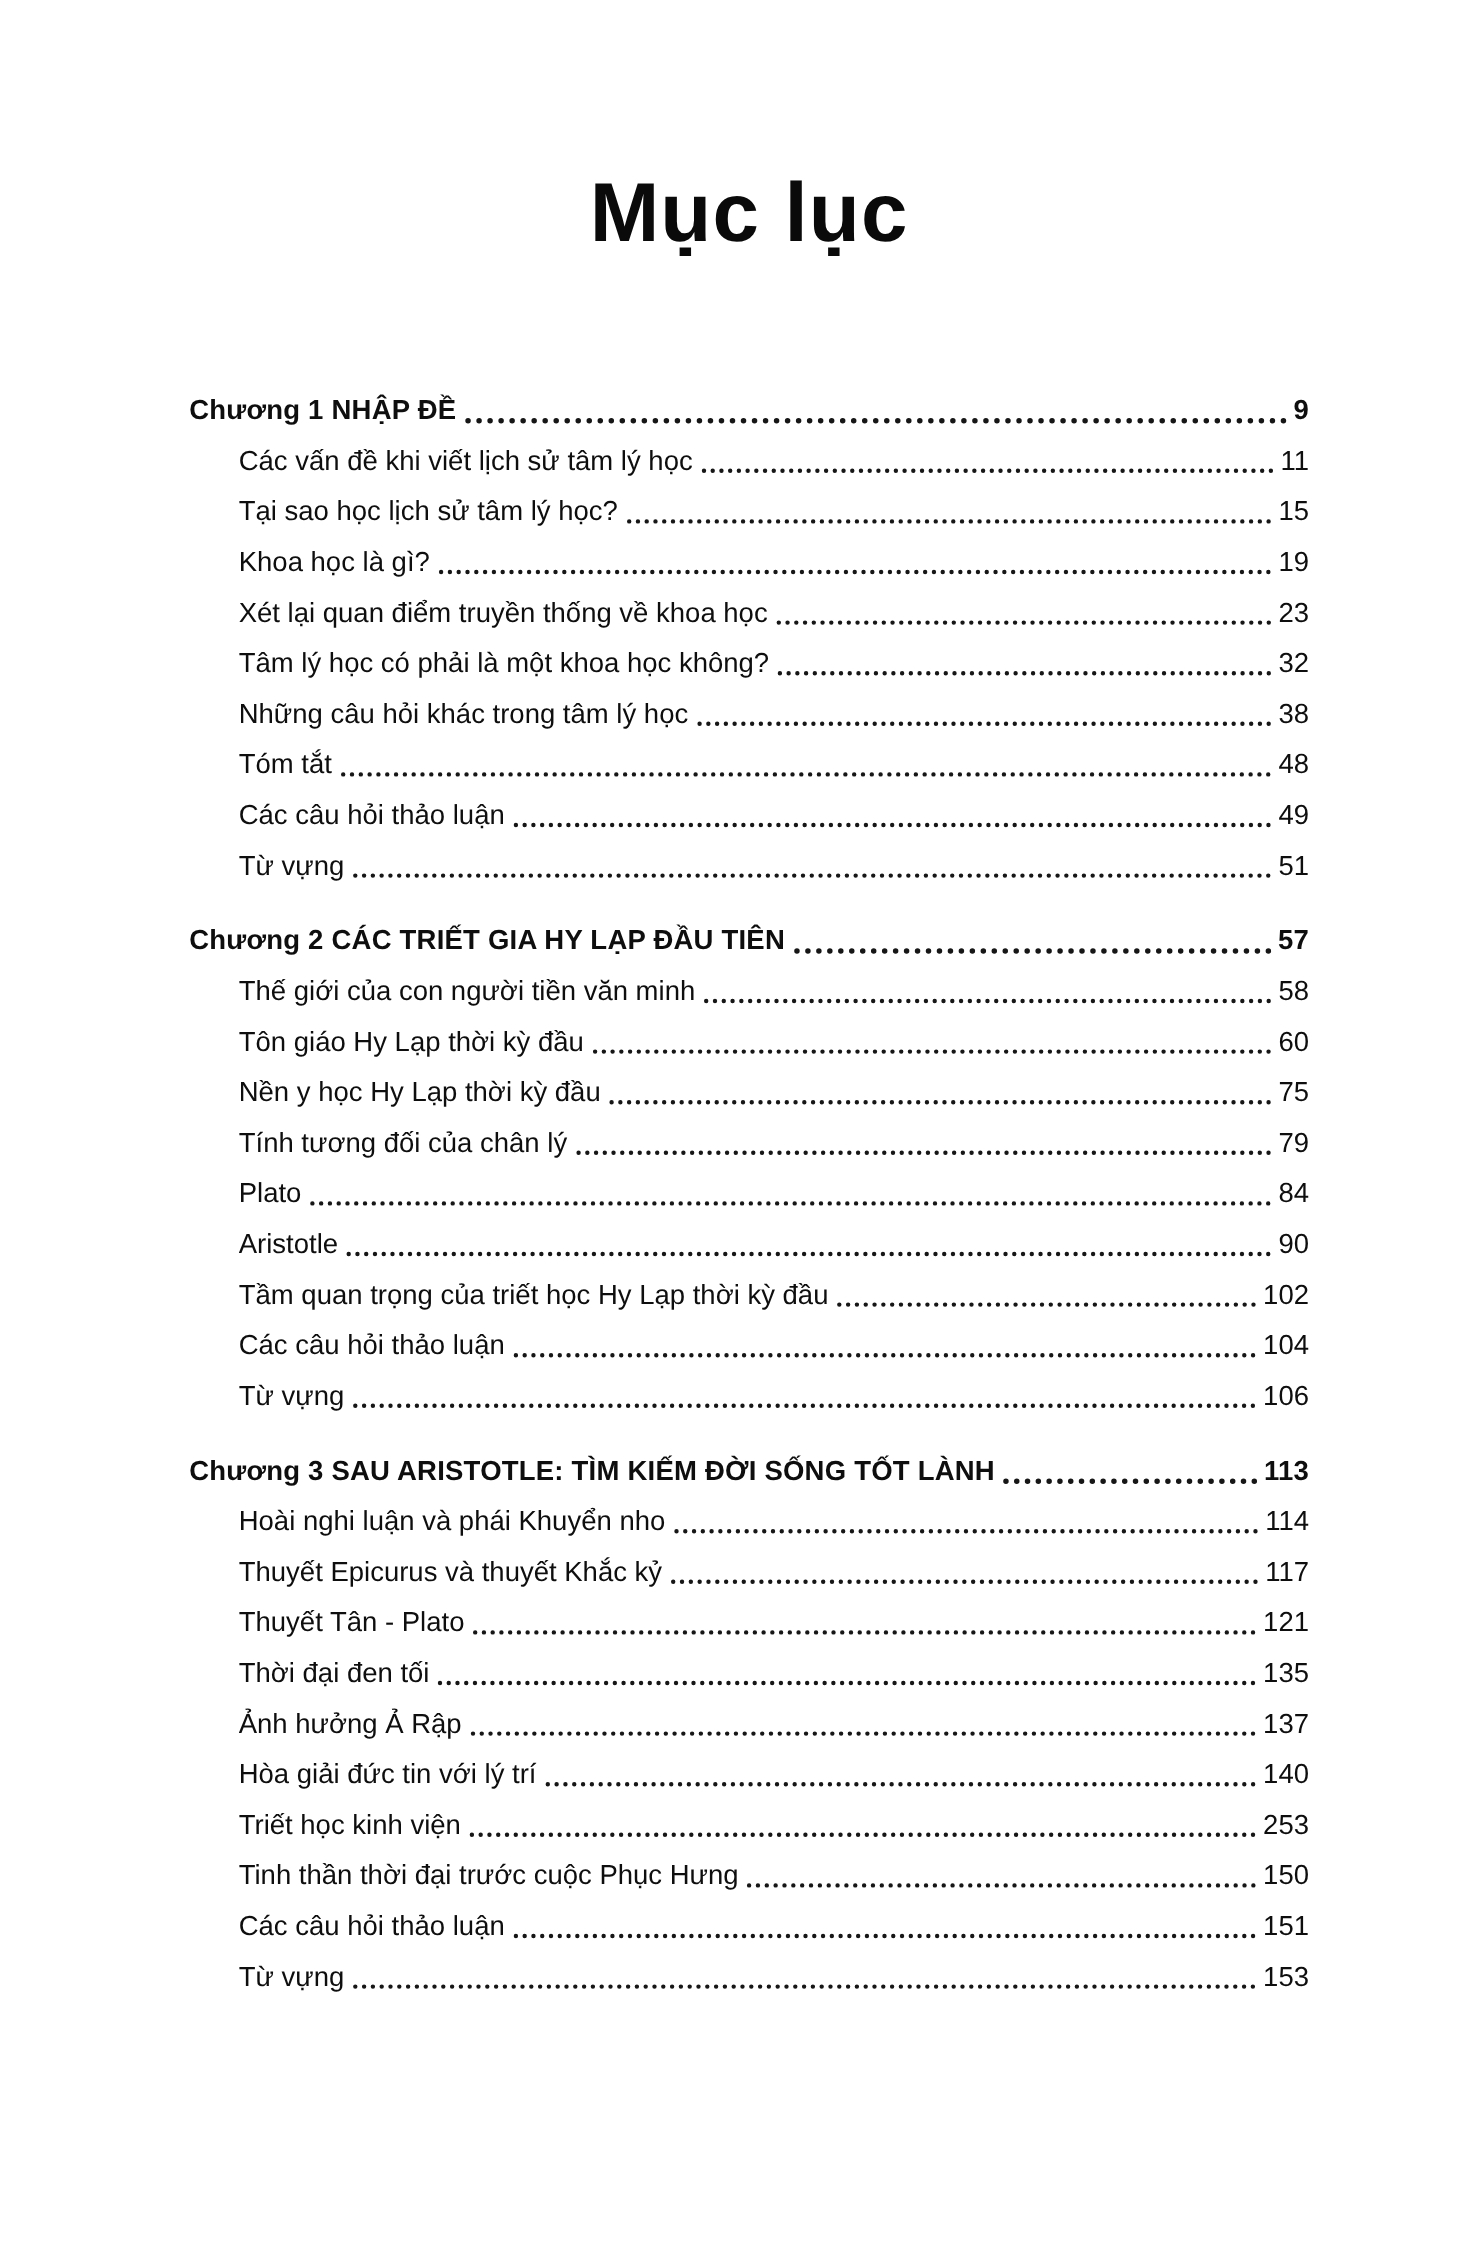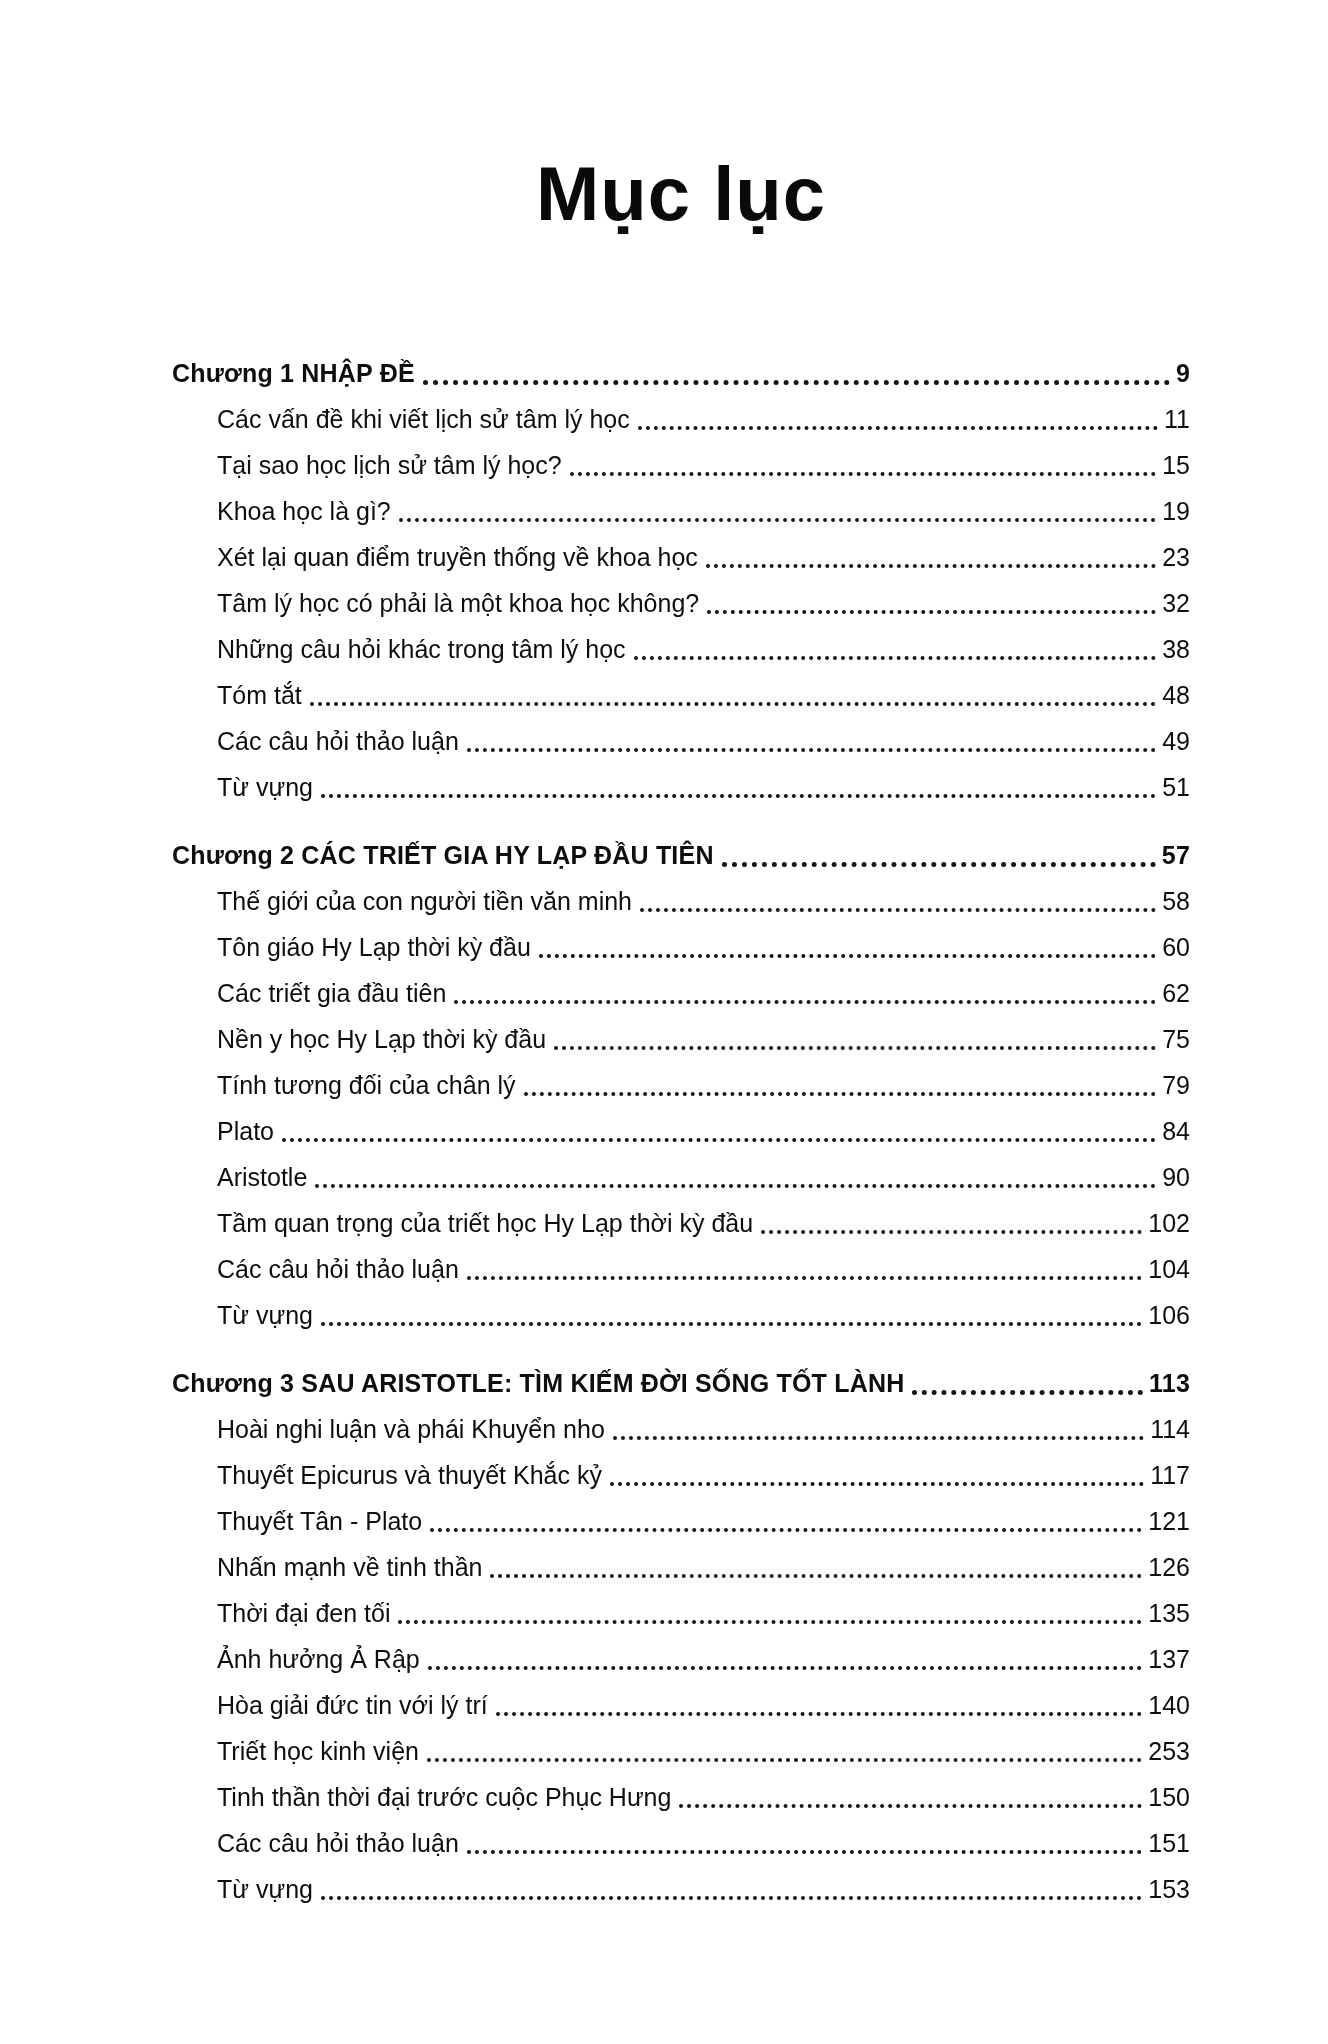--- a/index.html
+++ b/index.html
@@ -150,25 +150,20 @@
     <span class="dots"></span>
     <span class="pagenum">58</span>
   </div>
 
   <div class="toc-row">
     <span class="label">Tôn giáo Hy Lạp thời kỳ đầu</span>
     <span class="dots"></span>
     <span class="pagenum">60</span>
   </div>
 
-  <div class="toc-row">
-    <span class="label">Các triết gia đầu tiên</span>
-    <span class="dots"></span>
-    <span class="pagenum">62</span>
-  </div>
 
   <div class="toc-row">
     <span class="label">Nền y học Hy Lạp thời kỳ đầu</span>
     <span class="dots"></span>
     <span class="pagenum">75</span>
   </div>
 
   <div class="toc-row">
     <span class="label">Tính tương đối của chân lý</span>
     <span class="dots"></span>
@@ -225,25 +220,20 @@
     <span class="dots"></span>
     <span class="pagenum">117</span>
   </div>
 
   <div class="toc-row">
     <span class="label">Thuyết Tân - Plato</span>
     <span class="dots"></span>
     <span class="pagenum">121</span>
   </div>
 
-  <div class="toc-row">
-    <span class="label">Nhấn mạnh về tinh thần</span>
-    <span class="dots"></span>
-    <span class="pagenum">126</span>
-  </div>
 
   <div class="toc-row">
     <span class="label">Thời đại đen tối</span>
     <span class="dots"></span>
     <span class="pagenum">135</span>
   </div>
 
   <div class="toc-row">
     <span class="label">Ảnh hưởng Ả Rập</span>
     <span class="dots"></span>

